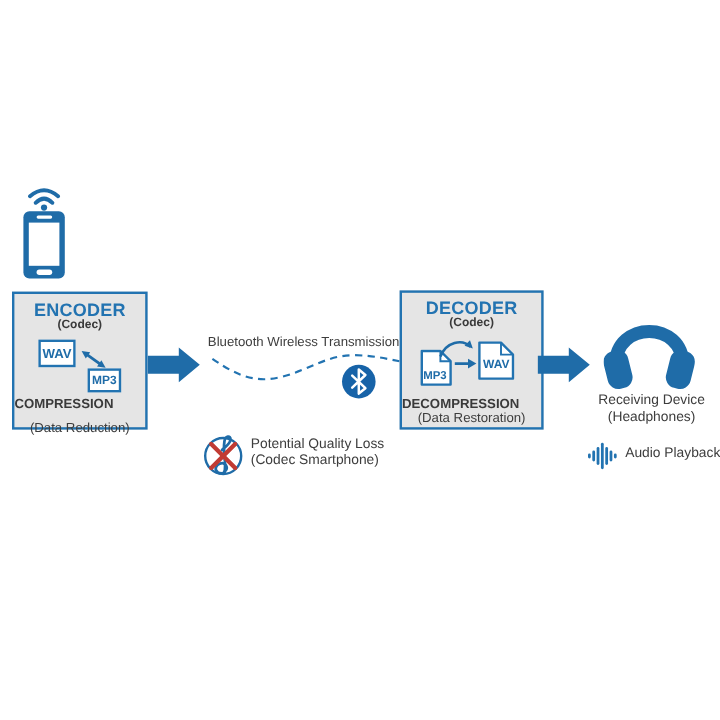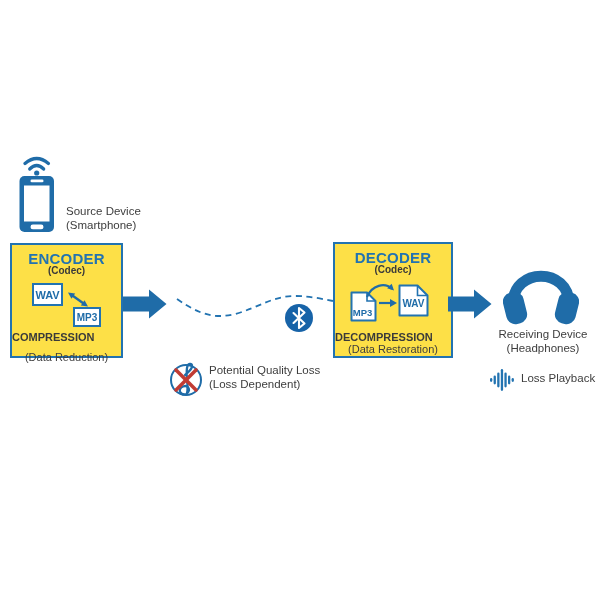--- a/index.html
+++ b/index.html
@@ -3,21 +3,21 @@
 <meta charset="utf-8">
 <style>
   html,body{margin:0;padding:0;background:#ffffff;}
   #stage{
     position:relative;width:600px;height:600px;background:#ffffff;overflow:hidden;
     font-family:"Liberation Sans","DejaVu Sans",sans-serif;color:#3d3d3d;
   }
   .abs{position:absolute;}
   .lbl{font-size:11.5px;line-height:13.5px;color:#3d3d3d;white-space:nowrap;}
   .codec-box{
-    position:absolute;box-sizing:border-box;border:2px solid #2273b1;background:#fde047;
+    position:absolute;box-sizing:border-box;border:2px solid #2273b1;background:#e5e5e5;
   }
   .codec-title{position:absolute;left:0;width:100%;text-align:center;
     font-size:15px;font-weight:bold;color:#2273b1;letter-spacing:.2px;}
   .codec-sub{position:absolute;left:0;width:100%;text-align:center;
     font-size:10px;font-weight:bold;color:#3a3a3a;}
   .codec-process{position:absolute;left:0;width:100%;text-align:left;
     font-size:11px;font-weight:bold;color:#3a3a3a;}
   .codec-note{position:absolute;left:0;width:100%;text-align:center;
     font-size:11px;color:#3d3d3d;}
   .fmt-box{
@@ -41,24 +41,20 @@
     </g>
     <circle cx="21.7" cy="21" r="2.6" fill="#1f6ca8"></circle>
     <g>
       <rect x="4.5" y="24" width="34.5" height="56" rx="5" fill="#1f6ca8"></rect>
       <rect x="9" y="33.5" width="25.5" height="36" fill="#ffffff"></rect>
       <rect x="15.5" y="27.6" width="13" height="2.6" rx="1.3" fill="#ffffff"></rect>
       <rect x="15.5" y="72.6" width="13" height="4.6" rx="2.3" fill="#ffffff"></rect>
     </g>
   </svg>
 
-  <div class="abs lbl" style="left:66px;top:205px;">
-    <div>Source Device</div>
-    <div>(Smartphone)</div>
-  </div>
 
   <div class="codec-box" style="left:10px;top:243px;width:113px;height:115px;">
     <div class="codec-title" style="top:5px;">ENCODER</div>
     <div class="codec-sub" style="top:20px;">(Codec)</div>
 
     <div class="fmt-box" style="left:20px;top:38px;width:31px;height:23px;font-size:11px;">WAV</div>
 
     <svg class="abs" style="left:50px;top:42px;" width="34" height="28" viewBox="0 0 34 28">
       <line x1="9" y1="7.5" x2="23" y2="17.5" stroke="#1f6ca8" stroke-width="2.4"></line>
       <polygon points="0,0 6.5,-3.2 6.5,3.2" fill="#1f6ca8" transform="translate(6,5.5) rotate(35)"></polygon>
@@ -68,20 +64,21 @@
     <div class="fmt-box" style="left:61px;top:62px;width:28px;height:20px;font-size:10px;">MP3</div>
 
     <div class="codec-process" style="top:86px;">COMPRESSION</div>
     <div class="codec-note" style="top:106px;">(Data Reduction)</div>
   </div>
 
   <svg class="abs" style="left:123px;top:289px;" width="44" height="30" viewBox="0 0 44 30">
     <polygon points="0,7.5 26,7.5 26,0.5 43.5,15 26,29.5 26,22.5 0,22.5" fill="#1f6ca8"></polygon>
   </svg>
 
+  <div class="abs lbl center-txt" style="left:170px;top:279px;width:166px;font-size:11px;">Bluetooth Wireless Transmission</div>
 
   <svg class="abs" style="left:175px;top:290px;" width="160" height="40" viewBox="0 0 160 40">
     <path d="M 2,9 C 25,25 40,29 60,24 C 83,18 97,6 120,6 C 135,6 147,9 158,11" fill="none" stroke="#2273b1" stroke-width="1.8" stroke-dasharray="6 4.5"></path>
   </svg>
 
   <svg class="abs" style="left:284px;top:303px;" width="30" height="30" viewBox="0 0 30 30">
     <circle cx="15" cy="15" r="14" fill="#1763a8"></circle>
     <path d="M 9.5,10 L 20.5,20.5 L 15,25 L 15,5 L 20.5,9.5 L 9.5,20" fill="none" stroke="#ffffff" stroke-width="2.1" stroke-linejoin="round" stroke-linecap="round"></path>
   </svg>
 
@@ -92,21 +89,21 @@
       <path d="M 23,42 C 25,33 21.5,26 23,16 C 23.5,11 28.5,10.5 28,14.5 C 27.6,18 24,20 21,23"></path>
     </g>
     <g stroke="#c13b33" stroke-width="3.6" stroke-linecap="round">
       <line x1="12" y1="18" x2="32" y2="38"></line>
       <line x1="32" y1="18" x2="12" y2="38"></line>
     </g>
   </svg>
 
   <div class="abs lbl" style="left:209px;top:364px;">
     <div>Potential Quality Loss</div>
-    <div>(Loss Dependent)</div>
+    <div>(Codec Smartphone)</div>
   </div>
 
   <div class="codec-box" style="left:333px;top:242px;width:120px;height:116px;">
     <div class="codec-title" style="top:5px;">DECODER</div>
     <div class="codec-sub" style="top:20px;">(Codec)</div>
 
     <svg class="abs" style="left:15px;top:47px;" width="27" height="31" viewBox="0 0 27 31">
       <path d="M 1.5,1.5 H 17 L 25.5,10 V 29.5 H 1.5 Z" fill="#ffffff" stroke="#2273b1" stroke-width="2" stroke-linejoin="round"></path>
       <path d="M 17,1.5 V 10 H 25.5" fill="none" stroke="#2273b1" stroke-width="1.6"></path>
       <text x="12.5" y="25" font-size="9.5" text-anchor="middle">MP3</text>
@@ -152,15 +149,15 @@
       <rect x="1" y="11" width="2.3" height="4" rx="1.15"></rect>
       <rect x="4.6" y="8.5" width="2.3" height="9" rx="1.15"></rect>
       <rect x="8.2" y="5.5" width="2.3" height="15" rx="1.15"></rect>
       <rect x="11.8" y="2" width="2.3" height="22" rx="1.15"></rect>
       <rect x="15.4" y="5.5" width="2.3" height="15" rx="1.15"></rect>
       <rect x="19" y="8.5" width="2.3" height="9" rx="1.15"></rect>
       <rect x="22.6" y="11" width="2.3" height="4" rx="1.15"></rect>
     </g>
   </svg>
 
-  <div class="abs lbl" style="left:521px;top:372px;">Loss Playback</div>
+  <div class="abs lbl" style="left:521px;top:372px;">Audio Playback</div>
 
 </div>
 
 </body></html>

